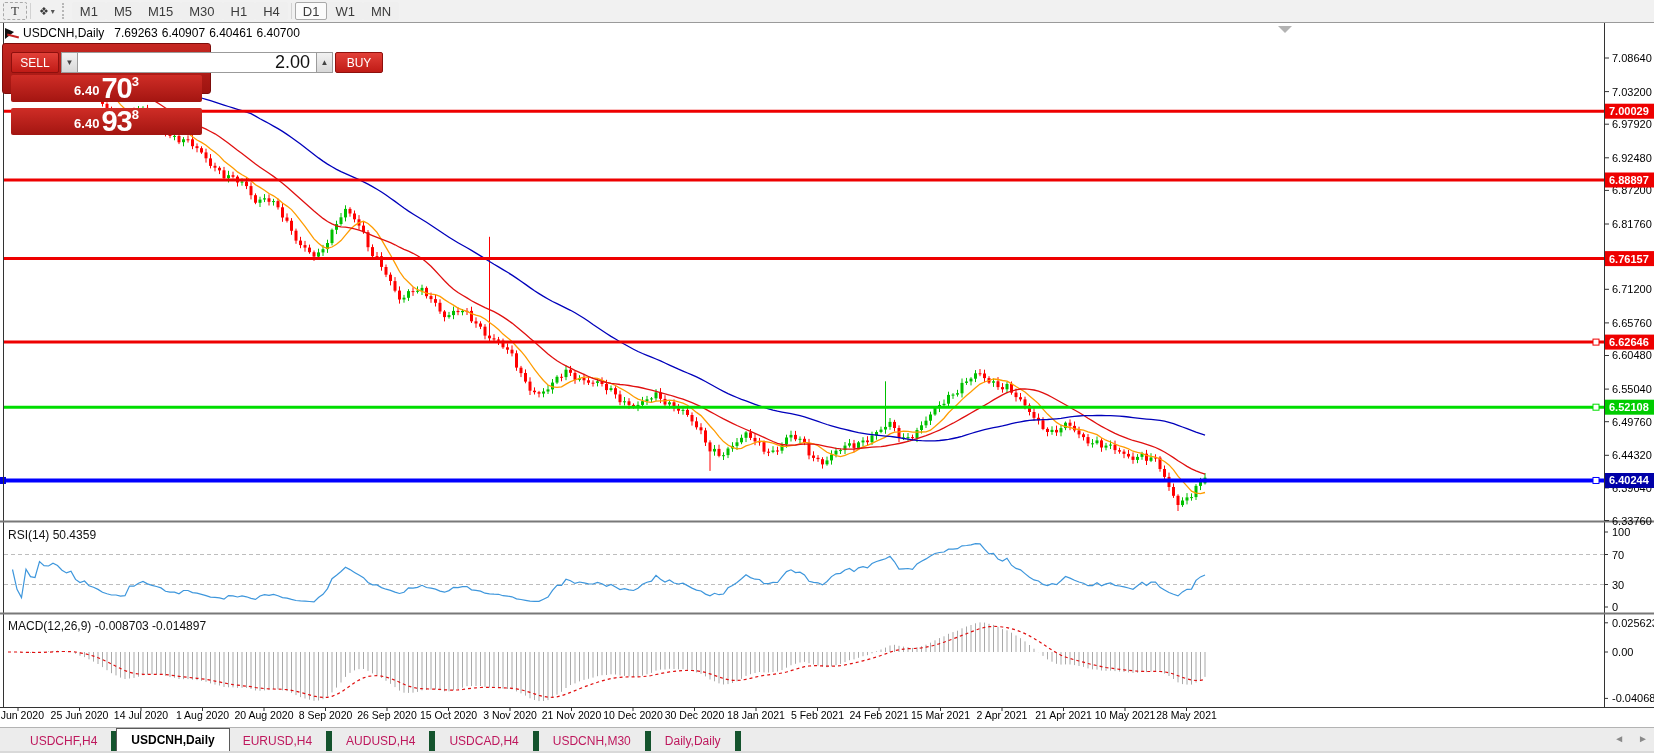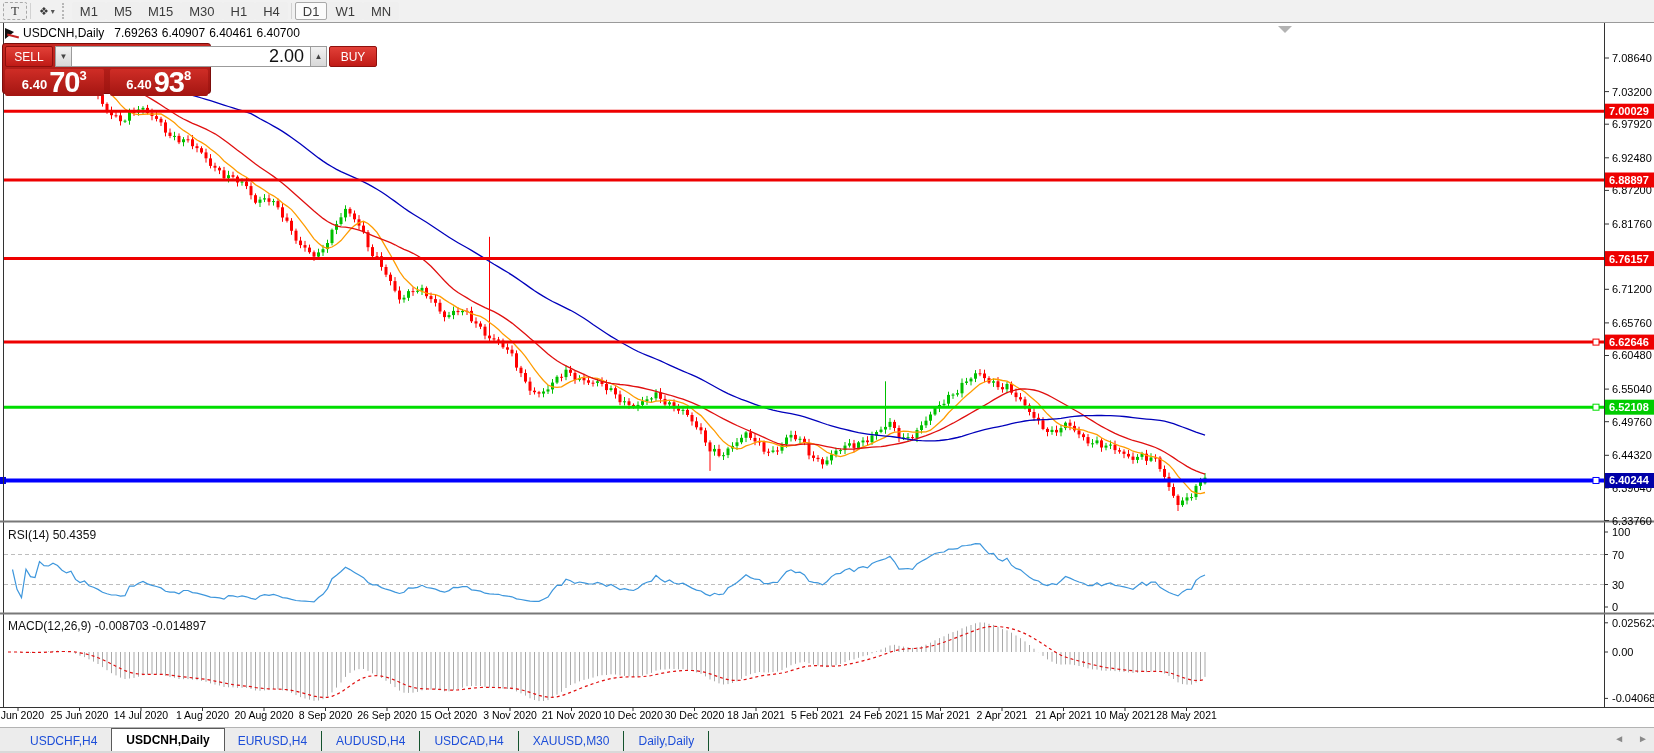--- a/index.html
+++ b/index.html
@@ -20,43 +20,43 @@
   .chart-title{position:absolute;left:5px;top:26px;z-index:20;display:flex;align-items:center;gap:4px;
     font-size:12px;color:#000;}
   .chart-title .num{margin-left:6px;}
   .title-icon{width:14px;height:12px;position:relative;display:inline-block;}
   .title-icon .arrow{position:absolute;left:0;top:1px;width:0;height:0;
     border-left:9px solid #111;border-top:4px solid transparent;border-bottom:7px solid transparent;}
   .title-icon .rline{position:absolute;left:2px;top:8px;width:12px;height:2px;background:#c52222;transform:rotate(14deg);}
   
   .trade-panel{position:absolute;left:2px;top:43px;width:209px;height:51px;z-index:25;
     background:linear-gradient(#c62822,#9e1410);border:1px solid #7c0d0b;border-radius:3px;
-    box-sizing:border-box;padding:2px;}
+    box-sizing:border-box;padding:8px;}
   .tp-row1{display:flex;height:21px;gap:2px;}
   .tp-btn{flex:0 0 48px;background:linear-gradient(#e24038,#c01b16);border:1px solid #8e100d;border-radius:2px;
     color:#fff;font-size:12px;display:flex;align-items:center;justify-content:center;cursor:pointer;}
   .tp-stepper{flex:1;display:flex;height:21px;box-sizing:border-box;}
   .tp-arrow{width:17px;background:linear-gradient(#f2f2f2,#d8d8d8);border:1px solid #9b9b9b;color:#444;
     font-size:8px;display:flex;align-items:center;justify-content:center;cursor:pointer;box-sizing:border-box;}
   .tp-vol{flex:1;background:#fff;border:1px solid #9b9b9b;border-left:none;border-right:none;
     font-size:18px;color:#111;text-align:right;padding:0 6px 0 0;box-sizing:border-box;outline:none;
     font-family:"Liberation Sans",sans-serif;}
-  .tp-row2{display:flex;height:27px;margin-top:2px;gap:6px;}
+  .tp-row2{display:flex;height:27px;margin-top:2px;gap:6px;flex-direction:column;}
   .tp-quote{flex:1;background:linear-gradient(#cf2d26,#a31511);border-radius:2px;color:#fff;
     display:flex;align-items:flex-end;justify-content:center;padding-bottom:1px;cursor:pointer;}
   .tp-quote .small{font-size:13px;font-weight:bold;margin-right:2px;line-height:20px;}
   .tp-quote .big{font-size:29px;font-weight:bold;line-height:26px;letter-spacing:-1px;}
   .tp-quote .sup{font-size:13px;font-weight:bold;line-height:12px;align-self:flex-start;margin-top:1px;}
   
   .ind-label{position:absolute;left:8px;z-index:20;font-size:12px;color:#111;}
   
   .tabbar{position:absolute;left:0;top:727px;width:1654px;height:23px;background:#ececec;
     border-top:1px solid #b3b3b3;display:flex;align-items:flex-end;z-index:30;font-size:12px;}
   .tabbar .pad{width:16px;}
-  .tab{height:20px;line-height:20px;padding:0 14px;color:#1d4ed8;border-right:1px solid #14532d;cursor:pointer;}
+  .tab{height:20px;line-height:20px;padding:0 14px;color:#be185d;border-right:6px solid #14532d;cursor:pointer;}
   .tab.active{background:#fff;border:1px solid #5a5a5a;border-bottom:none;height:22px;line-height:22px;
     color:#000;font-weight:bold;margin:0 -1px;}
   .tab-arrows{position:absolute;right:6px;top:5px;display:flex;gap:14px;color:#8a8a8a;font-size:10px;}
   .tab-arrows span{cursor:pointer;}
   .bottom-strip{position:absolute;left:0;top:750px;width:1654px;height:3px;background:#d9d9d9;}
   svg{position:absolute;left:0;top:0;}
   svg text{font-family:"Liberation Sans","DejaVu Sans",sans-serif;}
 </style>
 </head>
 <body>
@@ -1056,20 +1056,20 @@
 <div class="ind-label" style="top:528px">RSI(14) 50.4359</div>
 <div class="ind-label" style="top:619px">MACD(12,26,9) -0.008703 -0.014897</div>
 
 <div class="tabbar">
   <div class="pad"></div>
   <div class="tab">USDCHF,H4</div>
   <div class="tab active">USDCNH,Daily</div>
   <div class="tab">EURUSD,H4</div>
   <div class="tab">AUDUSD,H4</div>
   <div class="tab">USDCAD,H4</div>
-  <div class="tab">XAUUSD,M30</div>
+  <div class="tab">USDCNH,M30</div>
   <div class="tab">Daily,Daily</div>
   <div class="tab-arrows">
     <span>◄</span>
     <span>►</span>
   </div>
 </div>
 <div class="bottom-strip"></div>
 
 </body></html>

